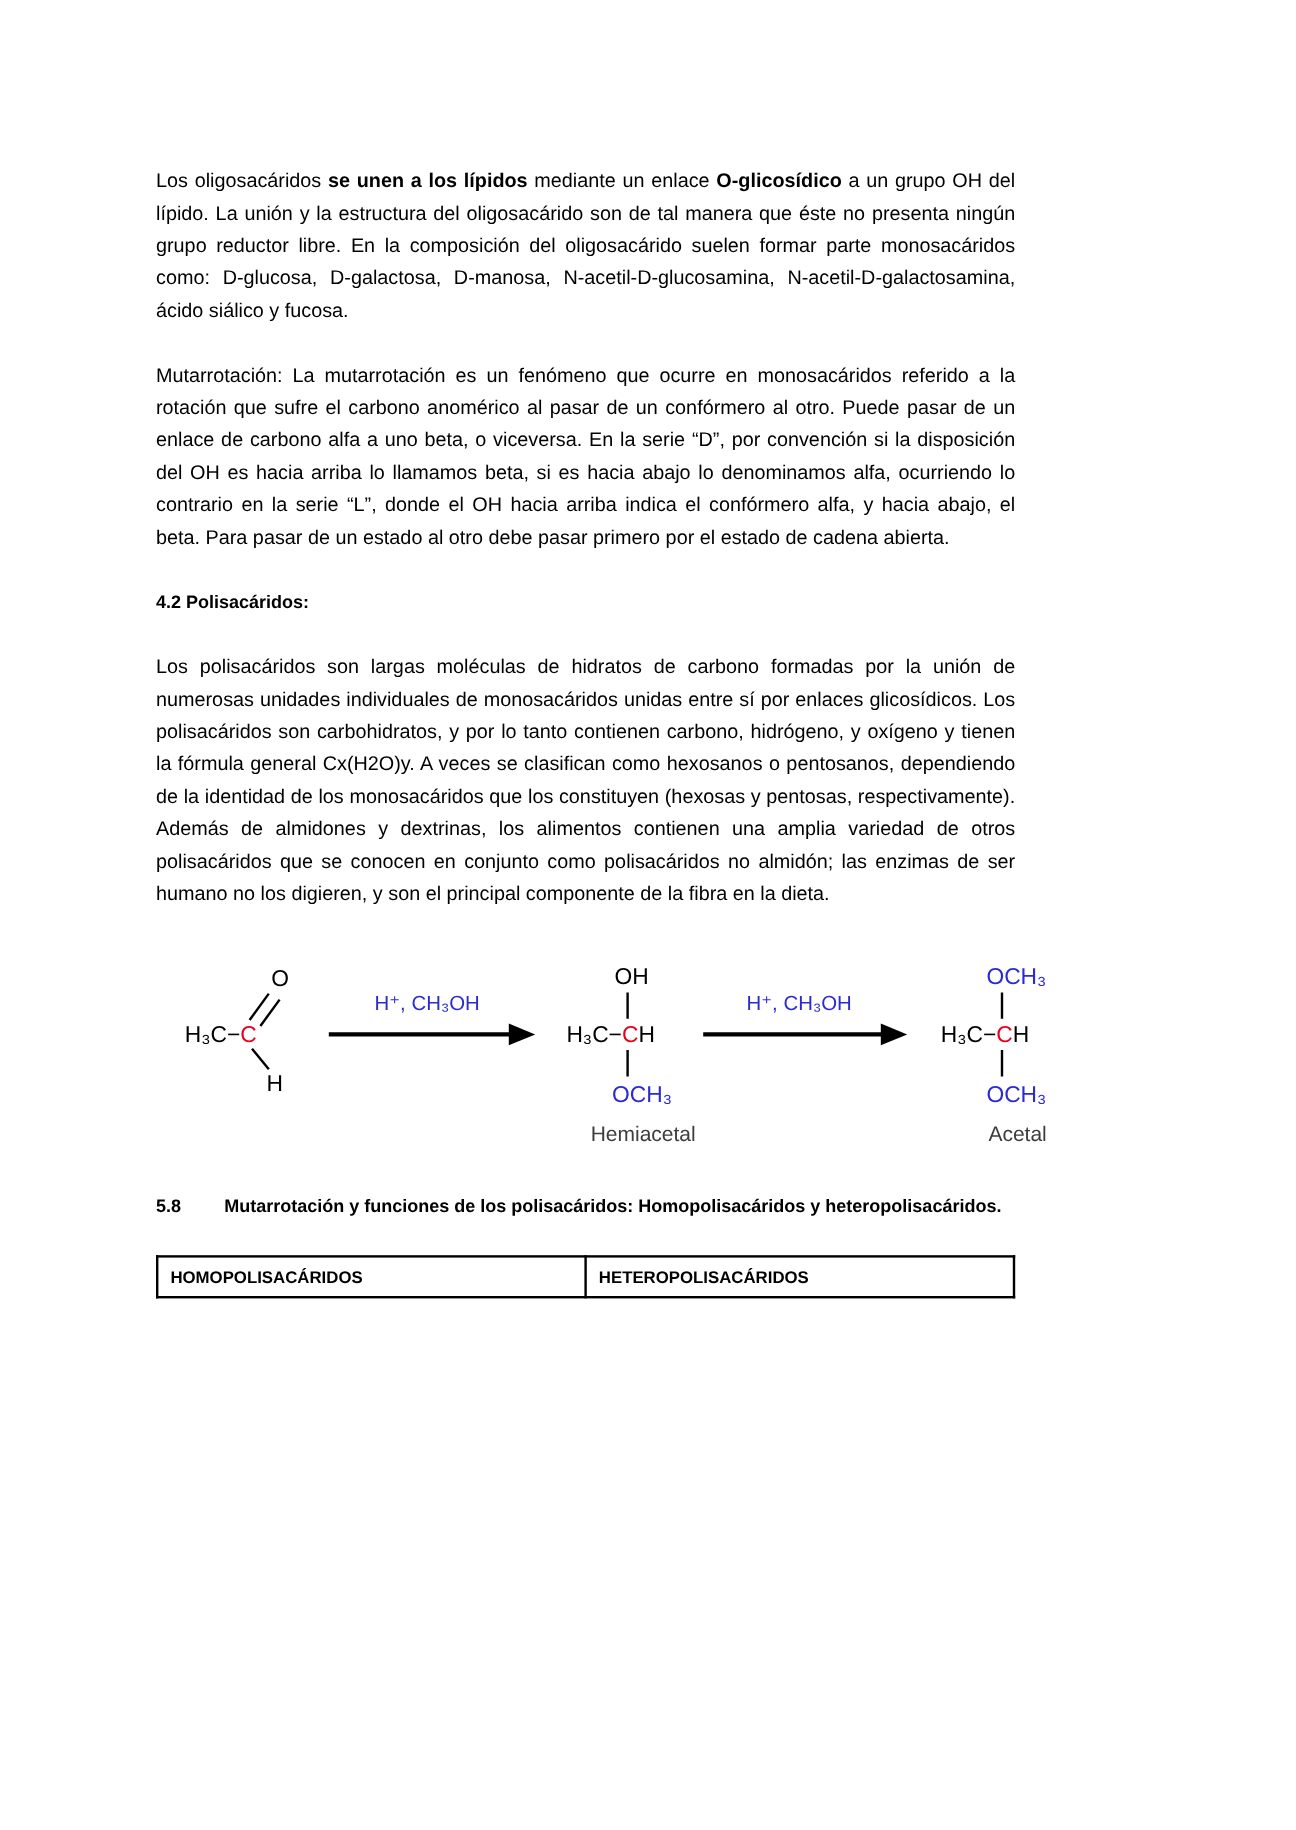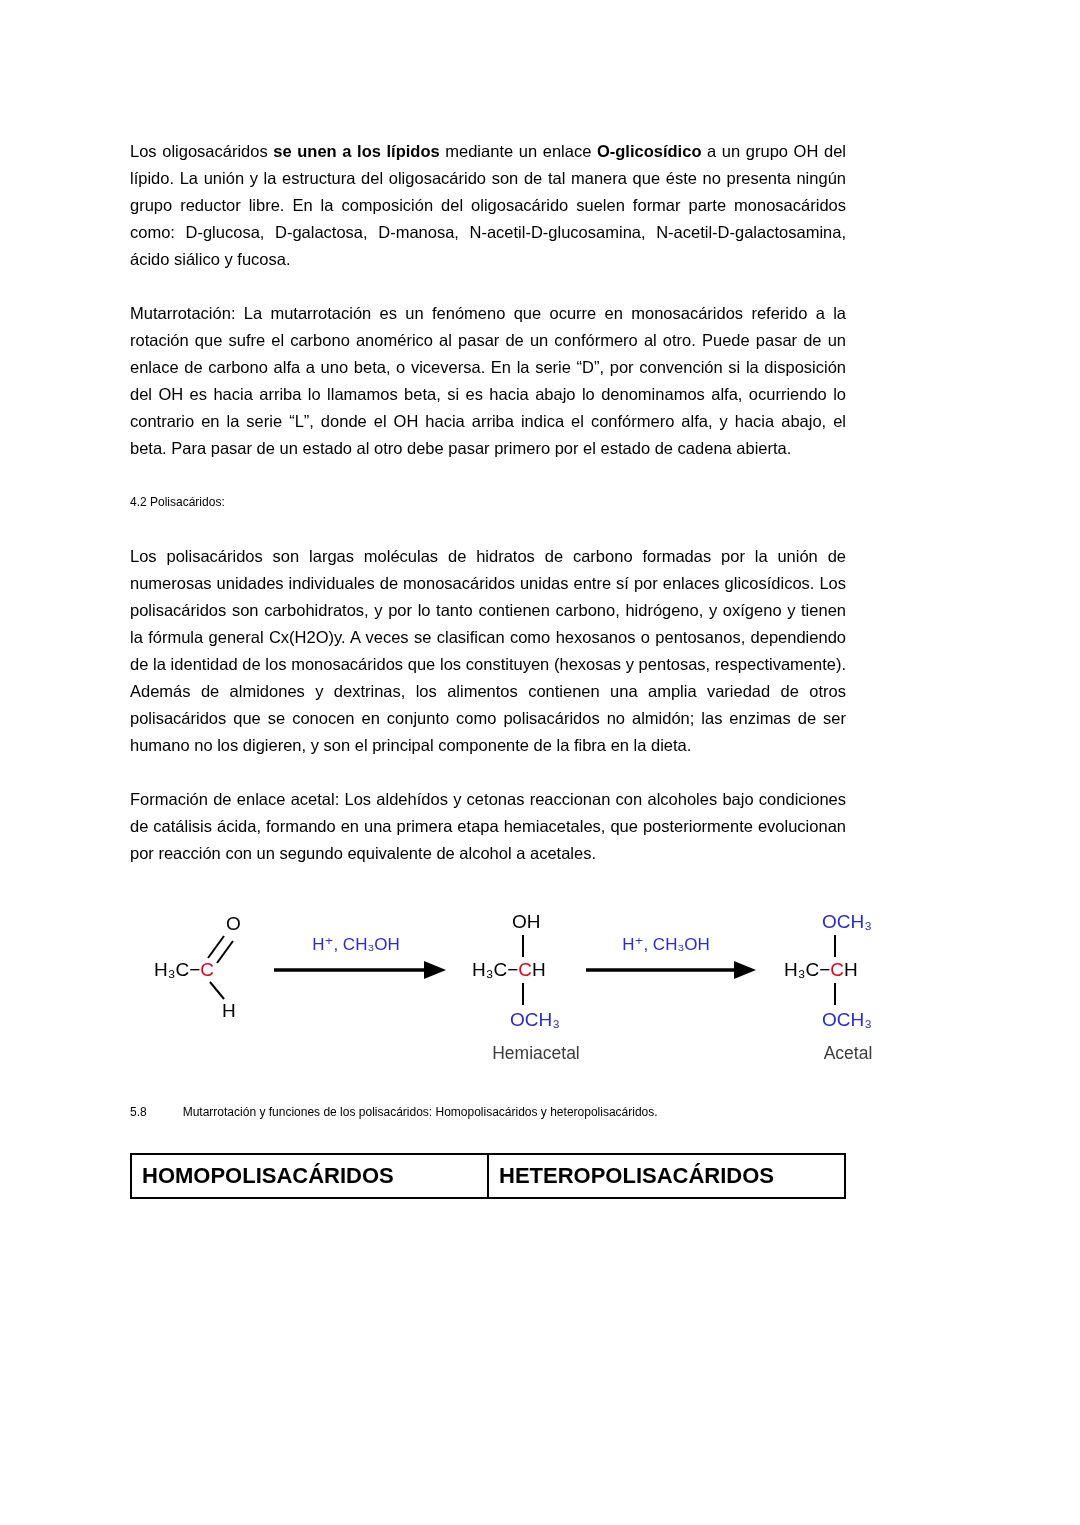--- a/index.html
+++ b/index.html
@@ -17,23 +17,23 @@
     padding: 138px 119px 40px 130px;
   }
   p.body-text {
     font-size: 16.5px;
     line-height: 27px;
     text-align: justify;
     margin: 0 0 27px 0;
   }
   p.body-text b { font-weight: bold; }
   p.heading {
-    font-size: 12px;
+    font-size: 15px;
     line-height: 27px;
-    font-weight: normal;
+    font-weight: bold;
     text-align: justify;
     margin: 0 0 27px 0;
   }
   .h2-gap { display: inline-block; width: 36px; }
   .diagram-wrap {
     margin: 18px 0 26px 14px;
   }
   svg text {
     font-family: "Liberation Sans", "DejaVu Sans", sans-serif;
     font-size: 19px;
@@ -46,41 +46,40 @@
   svg line { stroke: #000000; stroke-width: 2; }
   svg line.arrow-shaft { stroke-width: 3.5; }
   table.classification {
     border-collapse: collapse;
     width: 100%;
     margin-top: 14px;
   }
   table.classification th {
     border: 2px solid #000000;
     text-align: left;
-    font-size: 22px;
+    font-size: 14px;
     font-weight: bold;
     padding: 8px 10px;
     width: 50%;
   }
 </style>
 </head>
 <body>
 
 <div class="page">
 
   <p class="body-text"><span>Los oligosacáridos </span><b>se unen a los lípidos</b><span> mediante un enlace </span><b>O-glicosídico</b><span> a un grupo OH del lípido.  La unión y la estructura del oligosacárido son de tal manera que éste no presenta ningún grupo reductor libre. En la composición del oligosacárido suelen formar parte monosacáridos como: D-glucosa, D-galactosa, D-manosa, N-acetil-D-glucosamina, N-acetil-D-galactosamina, ácido siálico y fucosa.</span></p>
 
   <p class="body-text">Mutarrotación: La mutarrotación es un fenómeno que ocurre en monosacáridos referido a la rotación que sufre el carbono anomérico al pasar de un confórmero al otro. Puede pasar de un enlace de carbono alfa a uno beta, o viceversa. En la serie “D”, por convención si la disposición del OH es hacia arriba lo llamamos beta, si es hacia abajo lo denominamos alfa, ocurriendo lo contrario en la serie “L”, donde el OH hacia arriba indica el confórmero alfa, y hacia abajo, el beta. Para pasar de un estado al otro debe pasar primero por el estado de cadena abierta.</p>
 
 
   <p class="heading">4.2 Polisacáridos:</p>
 
   <p class="body-text">Los polisacáridos son largas moléculas de hidratos de carbono formadas por la unión de numerosas unidades individuales de monosacáridos unidas entre sí por enlaces glicosídicos. Los polisacáridos son carbohidratos, y por lo tanto contienen carbono, hidrógeno, y oxígeno y tienen la fórmula general Cx(H2O)y. A veces se clasifican como hexosanos o pentosanos, dependiendo de la identidad de los monosacáridos que los constituyen (hexosas y pentosas, respectivamente). Además de almidones y dextrinas, los alimentos contienen una amplia variedad de otros polisacáridos que se conocen en conjunto como polisacáridos no almidón; las enzimas de ser humano no los digieren, y son el principal componente de la fibra en la dieta.</p>
 
-  <p class="body-text">Formación de enlace acetal: Los aldehídos y cetonas reaccionan con alcoholes bajo condiciones de catálisis ácida, formando en una primera etapa hemiacetales, que posteriormente evolucionan por reacción con un segundo equivalente de alcohol a acetales.</p>
 
   <div class="diagram-wrap">
     <svg width="780" height="175" viewBox="0 0 780 175">
 
       <g>
         <text x="10" y="82"><tspan>H₃C−</tspan><tspan class="red">C</tspan></text>
         <line x1="64" y1="64" x2="80" y2="42"></line>
         <line x1="73" y1="69" x2="89" y2="47"></line>
         <text x="82" y="36">O</text>
         <line x1="66" y1="88" x2="80" y2="105"></line>

